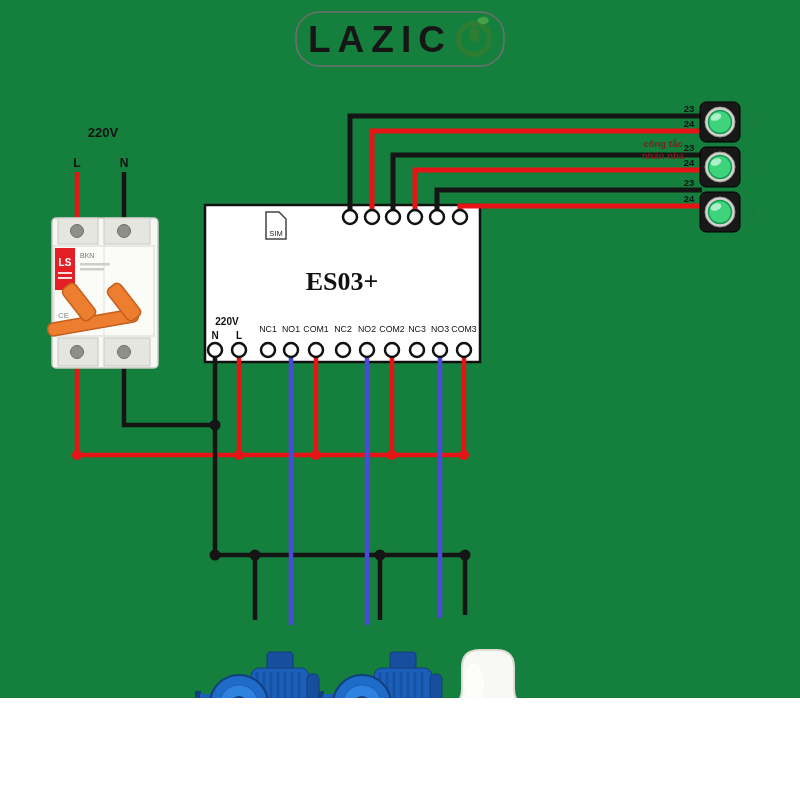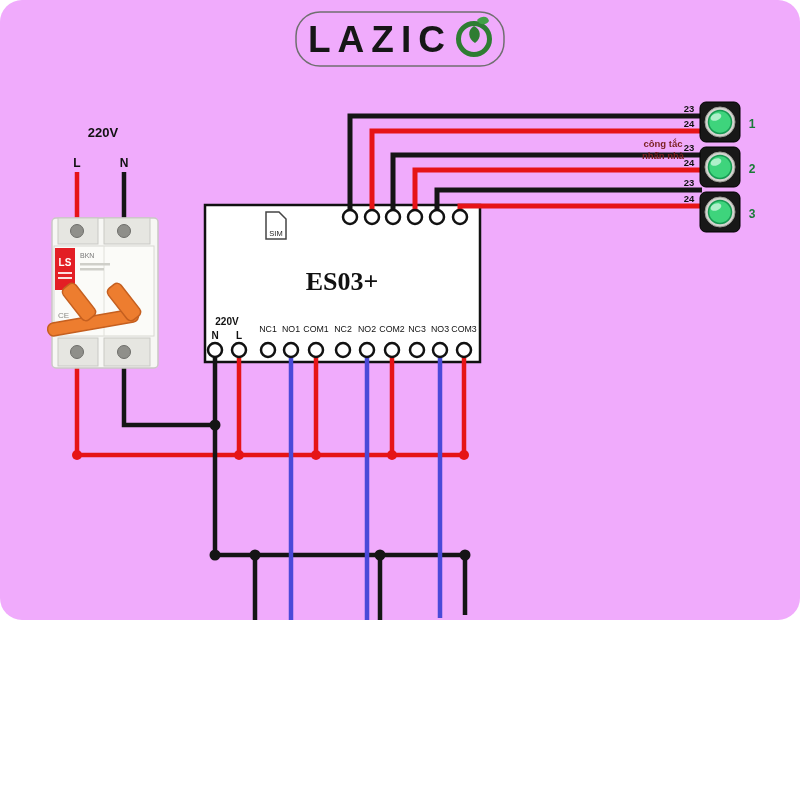--- a/index.html
+++ b/index.html
@@ -1,17 +1,17 @@
 <!DOCTYPE html>
 <html style="--wire-red: #e61417; --wire-black: #151515; --wire-blue: #4a4ad8; --logo-green: #2e7d32; --button-green: #3ed47c; --breaker-orange: #ed7d2f; --ls-red: #e31e24;"><head>
 <meta charset="utf-8">
 <style>
   html,body{margin:0;padding:0;background:#fff;}
-  #stage{position:relative;width:800px;height:620px;background:#f0abfc;overflow:hidden;
-         font-family:"Liberation Sans",sans-serif;border-radius:22px;}
+  #stage{position:relative;width:800px;height:698px;background:#15803d;overflow:hidden;
+         font-family:"Liberation Sans",sans-serif;}
   svg{position:absolute;left:0;top:0;}
   text{font-family:"Liberation Sans",sans-serif;}
   .wr{stroke:var(--wire-red,#e61417);stroke-width:4.5;fill:none;}
   .wb{stroke:var(--wire-black,#151515);stroke-width:4.5;fill:none;}
   .wu{stroke:var(--wire-blue,#4a4ad8);stroke-width:4.5;fill:none;}
   .bw{stroke-width:5;}
   .dotb{fill:var(--wire-black,#151515);}
   .dotr{fill:var(--wire-red,#e61417);}
   .t-logo{font-size:37px;font-weight:700;letter-spacing:7px;fill:#161616;}
   .t-v220{font-size:13px;font-weight:700;text-anchor:middle;fill:#111;}

